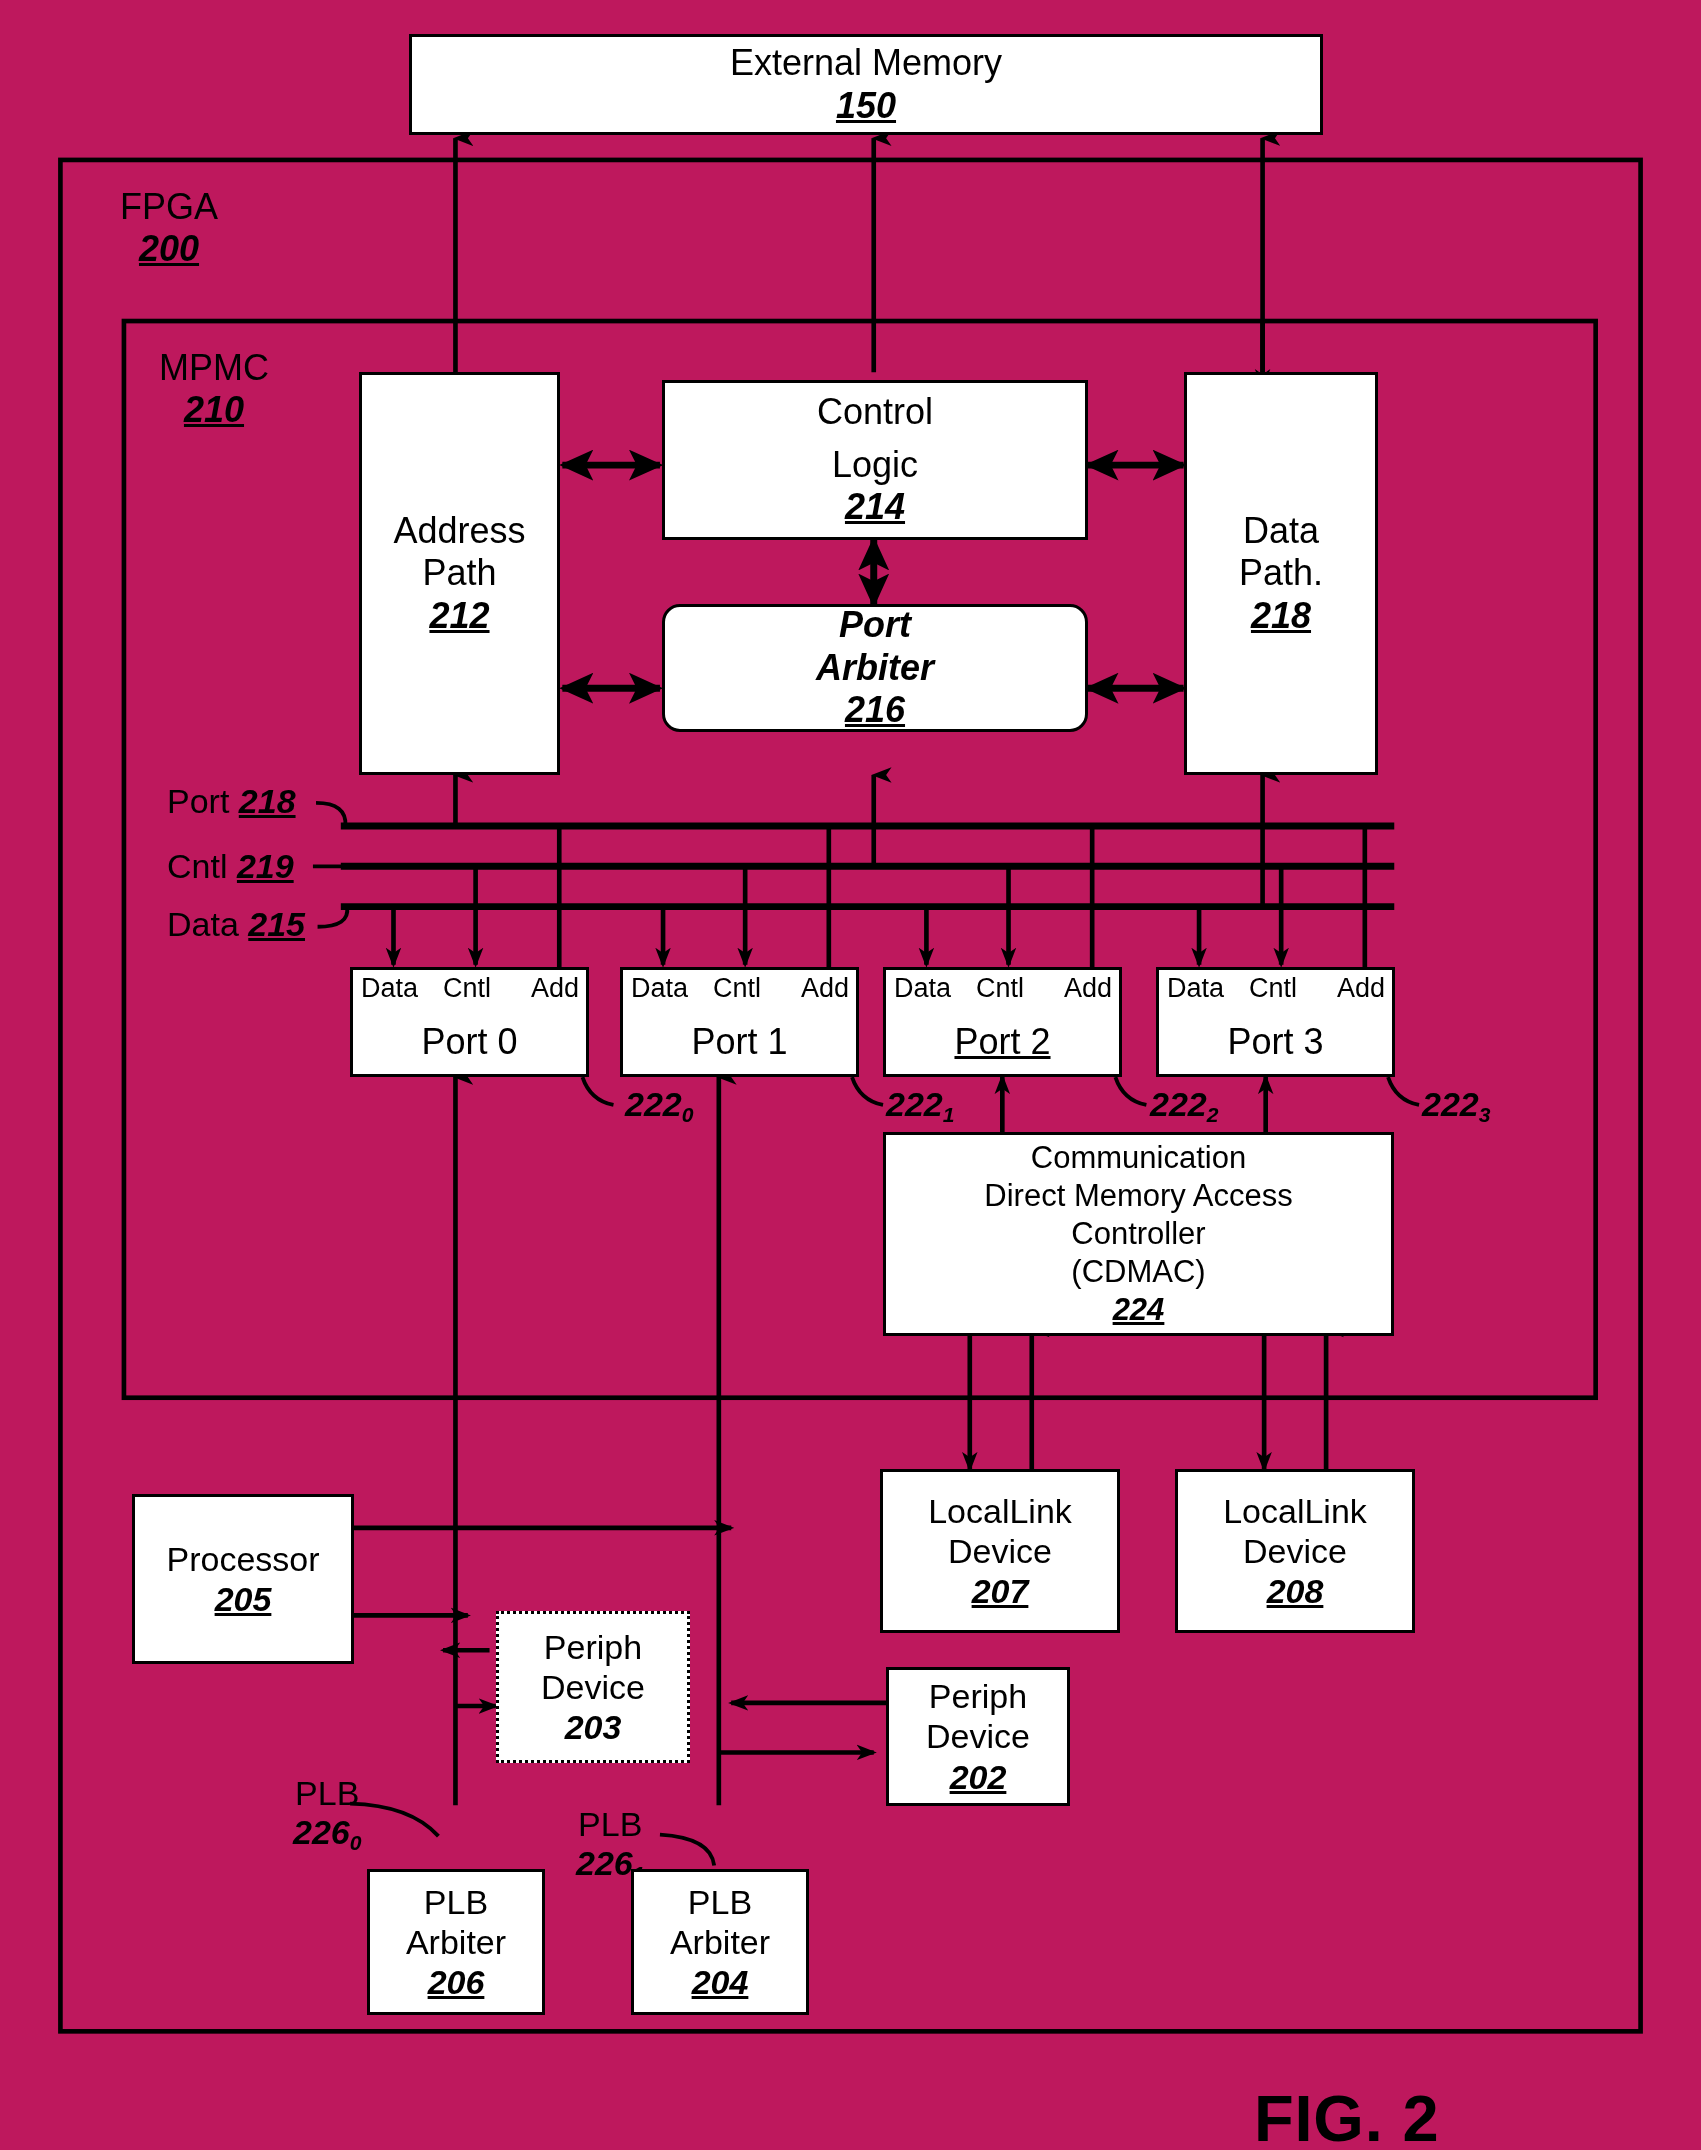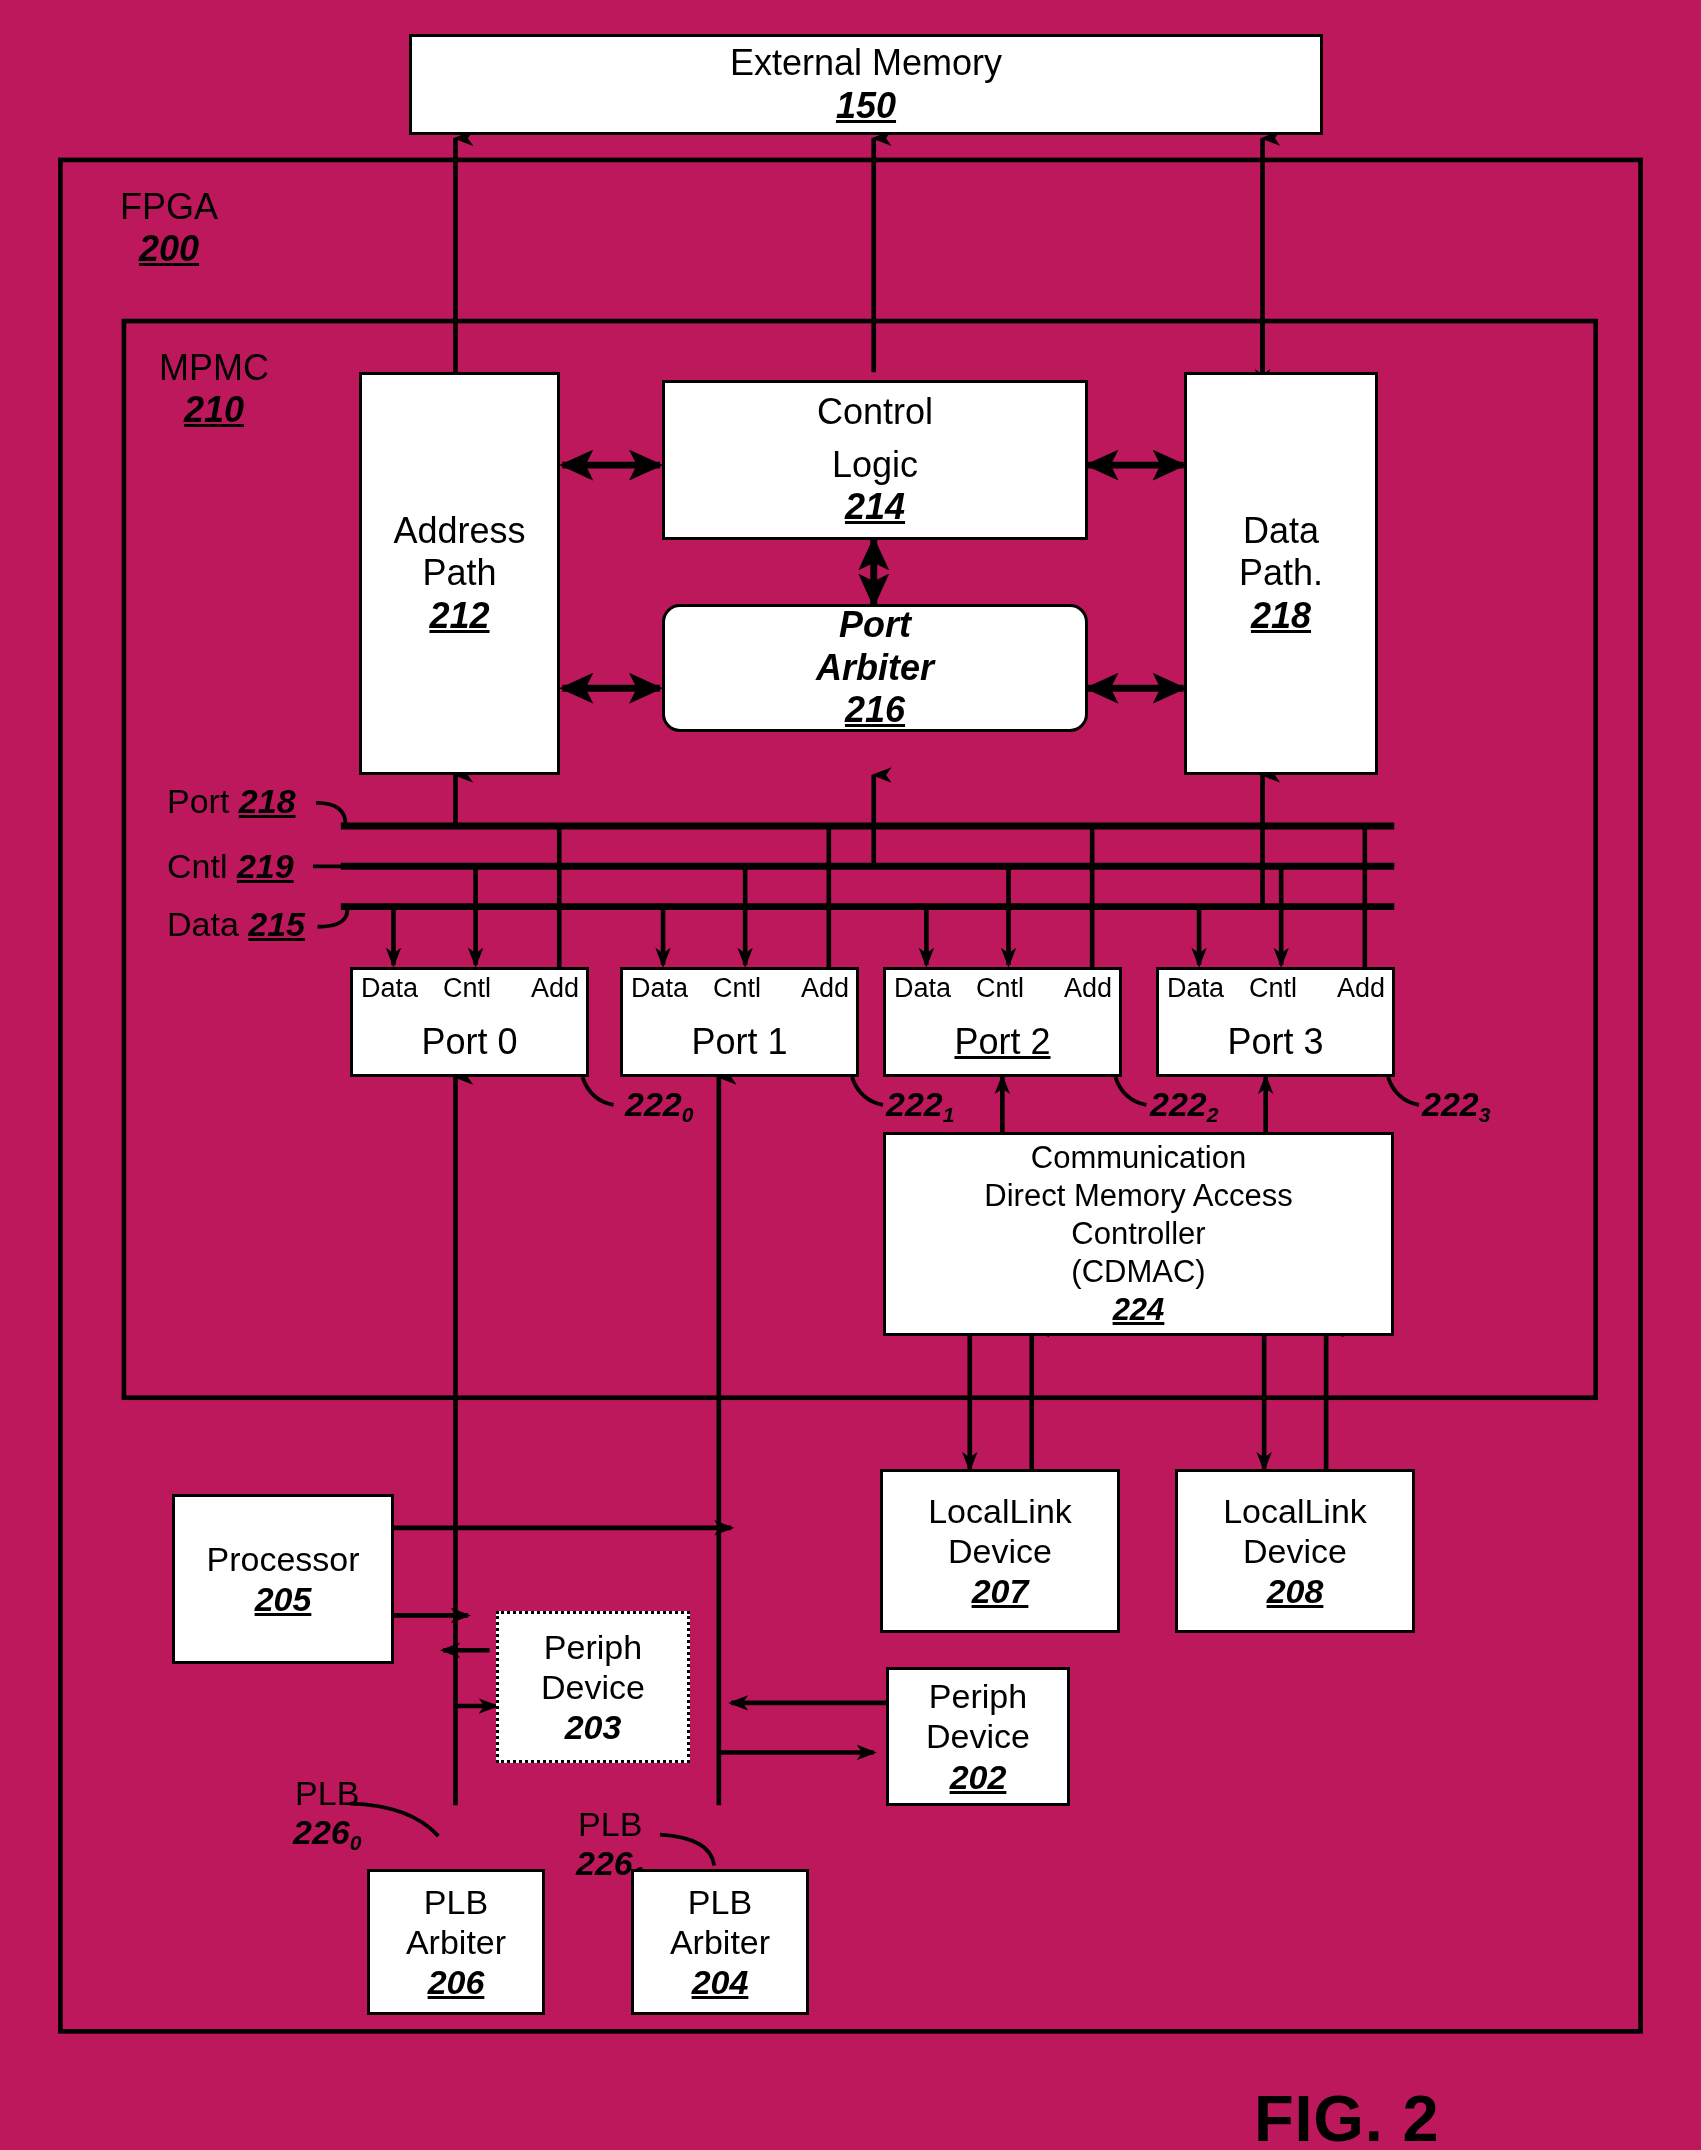--- a/index.html
+++ b/index.html
@@ -260,21 +260,21 @@
     <span class="t">Device</span>
     <span class="ref">207</span>
   </div>
 
   <div class="box f44" style="left:1175px;top:1469px;width:240px;height:164px;">
     <span class="t">LocalLink</span>
     <span class="t">Device</span>
     <span class="ref">208</span>
   </div>
 
-  <div class="box f44" style="left:132px;top:1494px;width:222px;height:170px;margin-left:40px;">
+  <div class="box f44" style="left:132px;top:1494px;width:222px;height:170px;">
     <span class="t">Processor</span>
     <span class="ref">205</span>
   </div>
 
   <div class="box dotted f44" style="left:496px;top:1611px;width:194px;height:152px;">
     <span class="t">Periph</span>
     <span class="t">Device</span>
     <span class="refplain">203</span>
   </div>
 

